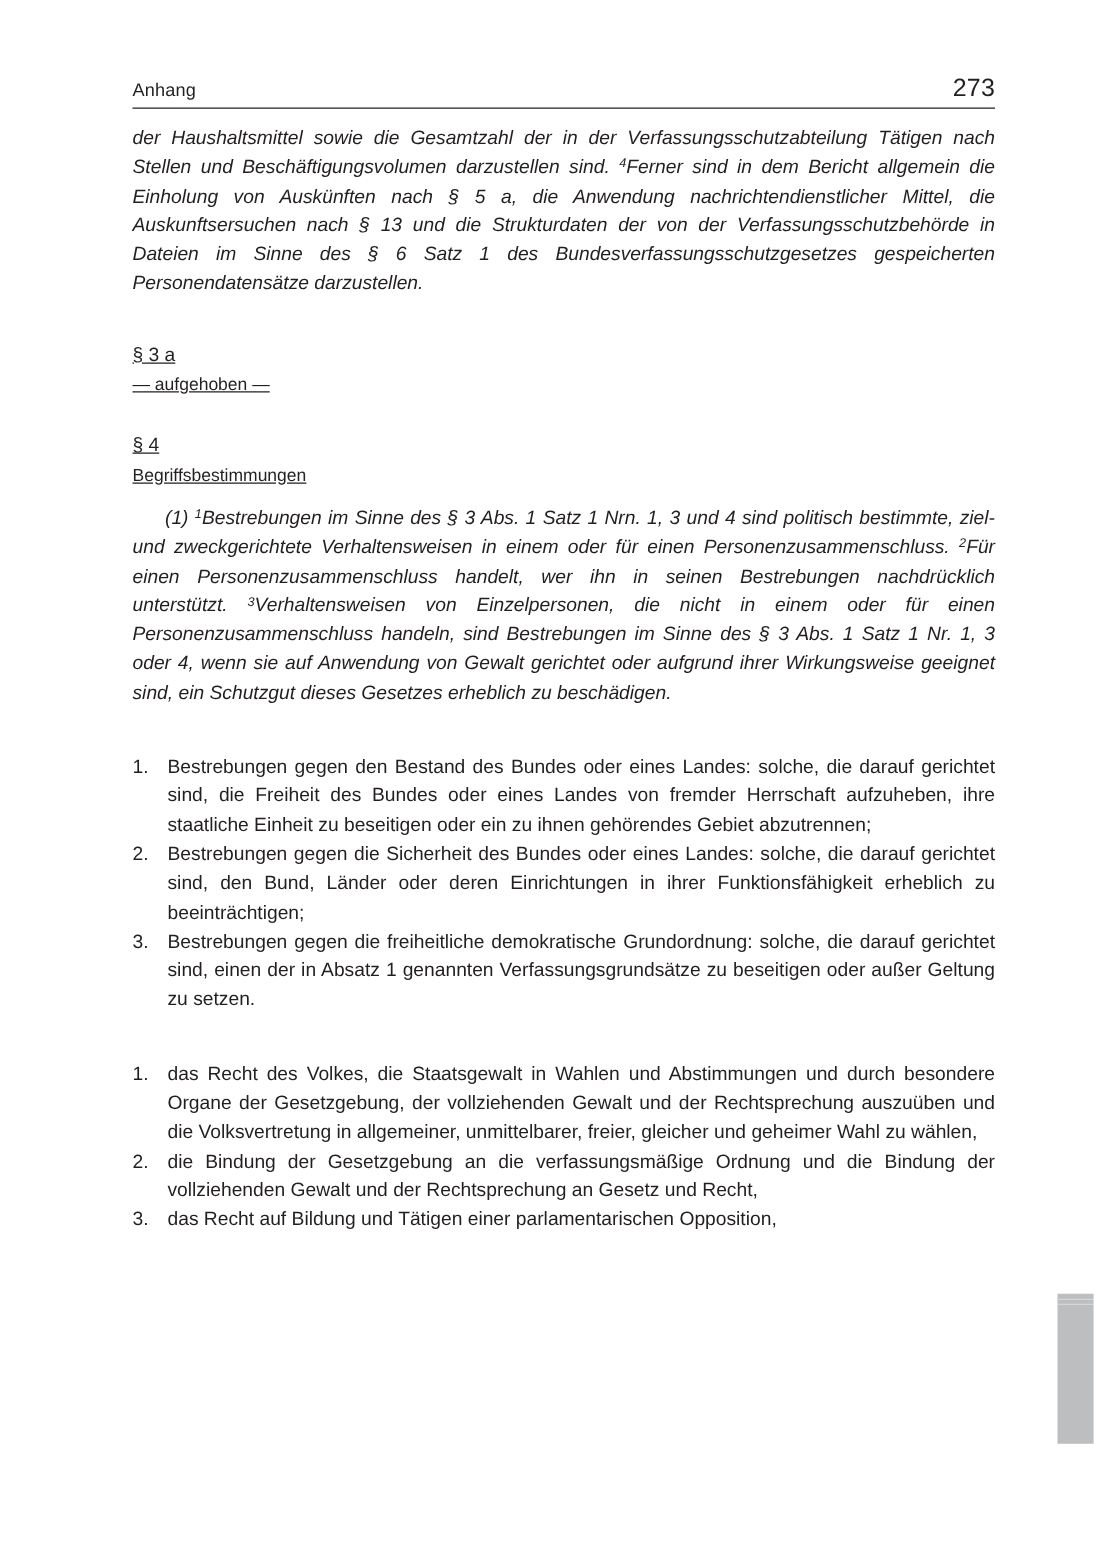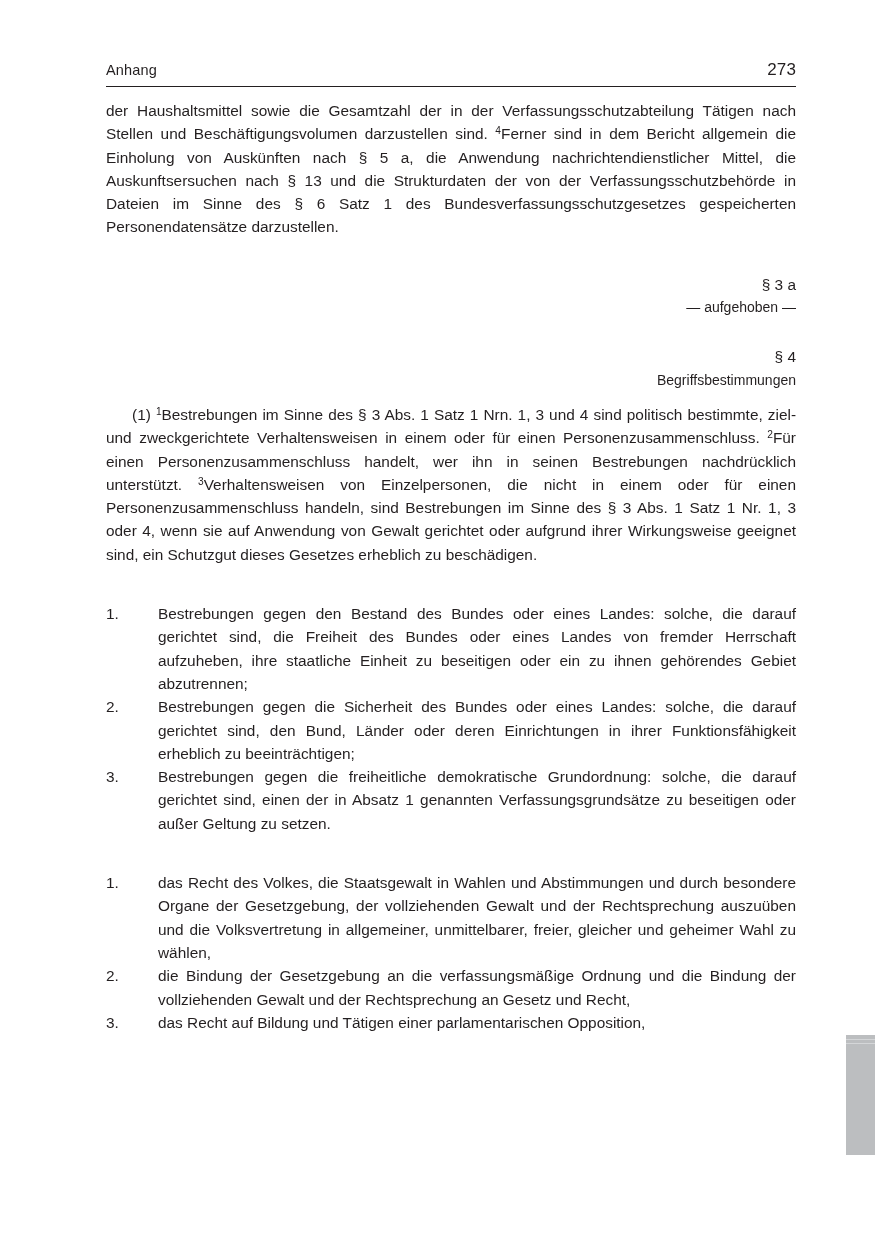--- a/index.html
+++ b/index.html
@@ -30,21 +30,21 @@
     top: 47px;
     width: 690px;
     display: flex;
     align-items: baseline;
     justify-content: space-between;
     font-size: 14.5px;
     letter-spacing: 0.15px;
     color: #231f20;
   }
   .running-head .folio {
-    font-size: 17px;
+    font-size: 20px;
     font-weight: 400;
   }
   .head-rule {
     position: absolute;
     left: 106px;
     top: 73px;
     width: 690px;
     height: 1px;
     background: #231f20;
   }
@@ -62,36 +62,38 @@
     -webkit-hyphens: none;
     hyphens: none;
   }
 
   p {
     margin: 0;
   }
 
   p.body {
     text-align: justify;
+    font-style: italic;
   }
   p.indent {
     text-indent: 26px;
   }
 
   .gap-sm { height: 11px; }
   .gap-md { height: 18px; }
   .gap-lg { height: 26px; }
   .gap-xl { height: 34px; }
 
   
   .heading-block {
     text-align: center;
   }
   .heading-block p {
-    text-align: right;
+    text-align: left;
+    text-decoration: underline;
   }
   .sec-num {
     font-size: 15.4px;
     line-height: 23.3px;
   }
   .sec-title {
     font-size: 14px;
     line-height: 23.3px;
   }
 
@@ -110,21 +112,20 @@
   ol.numlist > li > .marker {
     position: absolute;
     left: 0;
     top: 0;
     width: 24px;
     text-align: left;
   }
   ol.numlist > li > .itemtext {
     display: block;
     text-align: justify;
-    margin-left: 24px;
   }
 
   sup {
     font-size: 0.66em;
     vertical-align: 0.45em;
     line-height: 0;
   }
 
   
   .thumb-tab {

